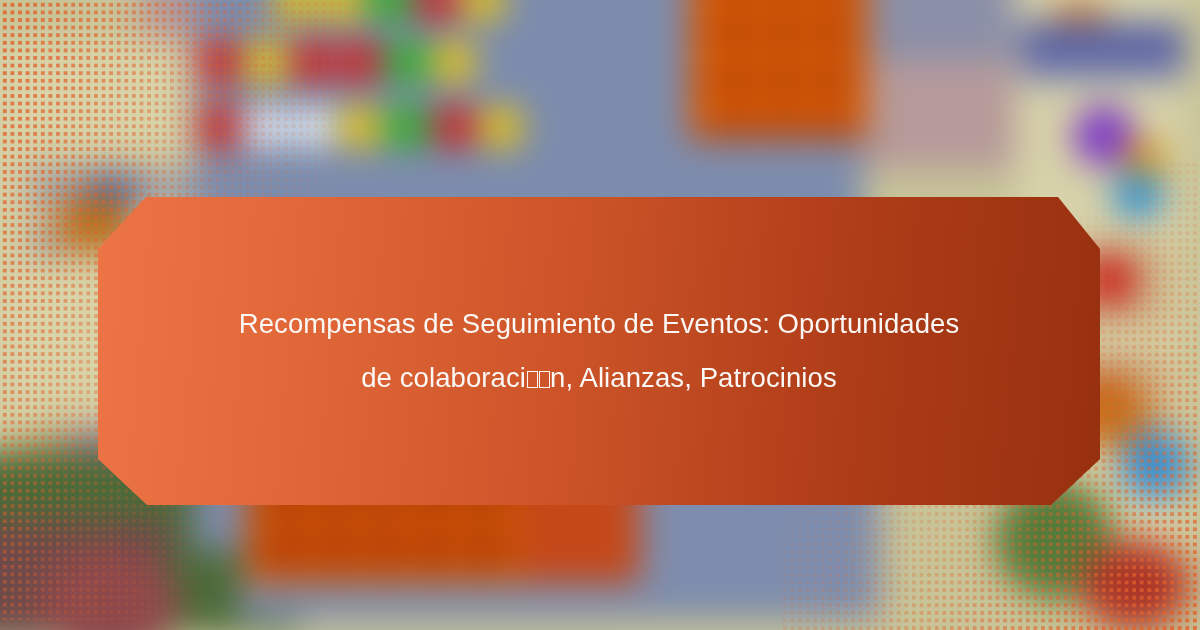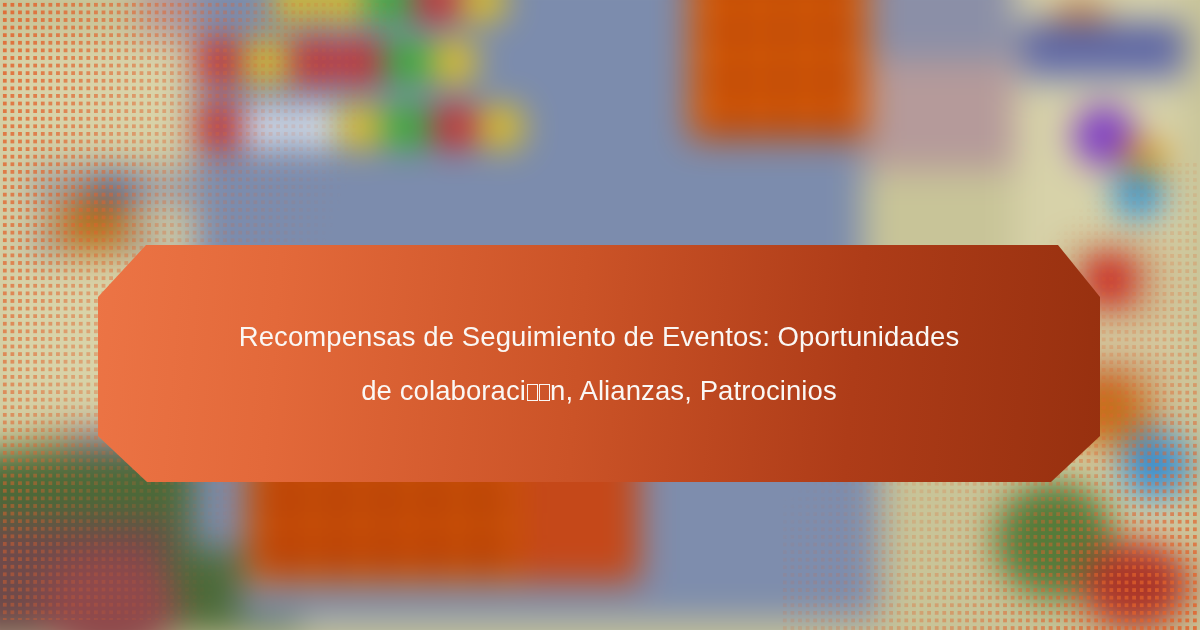--- a/index.html
+++ b/index.html
@@ -208,24 +208,24 @@
   #dots-br {
     right:0; bottom:0; width:420px; height:470px;
     -webkit-mask-image: linear-gradient(315deg, rgba(0,0,0,.95) 0%, rgba(0,0,0,.7) 16%, rgba(0,0,0,.3) 38%, rgba(0,0,0,0) 62%);
             mask-image: linear-gradient(315deg, rgba(0,0,0,.95) 0%, rgba(0,0,0,.7) 16%, rgba(0,0,0,.3) 38%, rgba(0,0,0,0) 62%);
     opacity:.9;
   }
 
   
   #banner {
     position:absolute;
-    left:98px; top:197px; width:1002px; height:237px;
+    left:98px; top:197px; width:1002px; height:308px;
     background:linear-gradient(95deg, #EC7445 0%, #E3693A 18%, #CB5327 48%, #AE3C18 75%, #97300F 100%);
     clip-path: polygon(48px 0, calc(100% - 42px) 0, 100% 52px, 100% calc(100% - 46px), calc(100% - 49px) 100%, 49px 100%, 0 calc(100% - 46px), 0 52px);
-    display:flex; align-items:center; justify-content:center;margin-top:48px;
+    display:flex; align-items:center; justify-content:center;
   }
   #banner-title {
     width:790px;
     text-align:center;
     color:#FAF7F4;
     font-size:27.5px;
     line-height:54px;
     font-weight:400;
     letter-spacing:.1px;
     white-space:pre-line;

